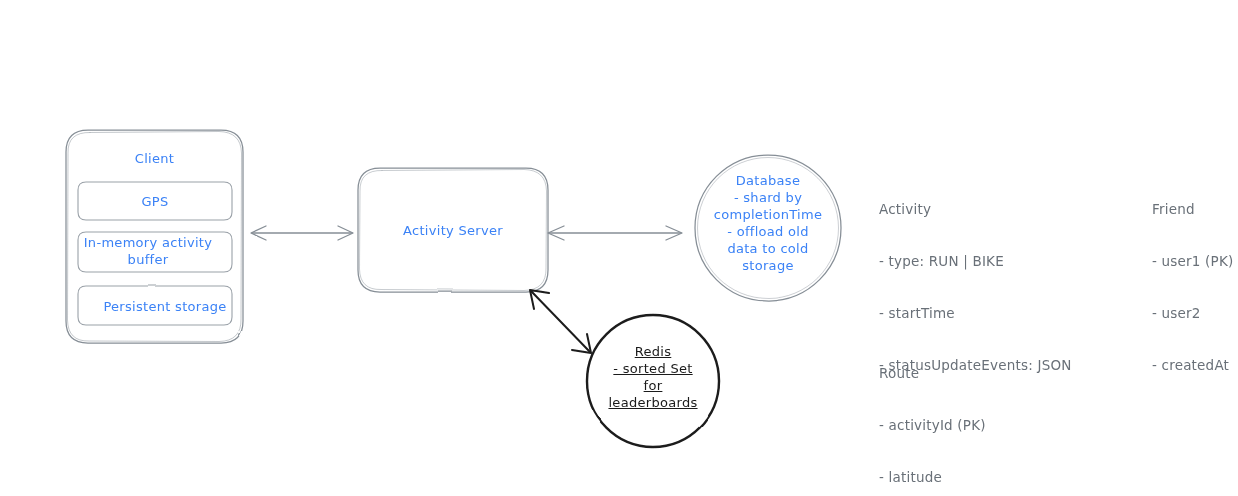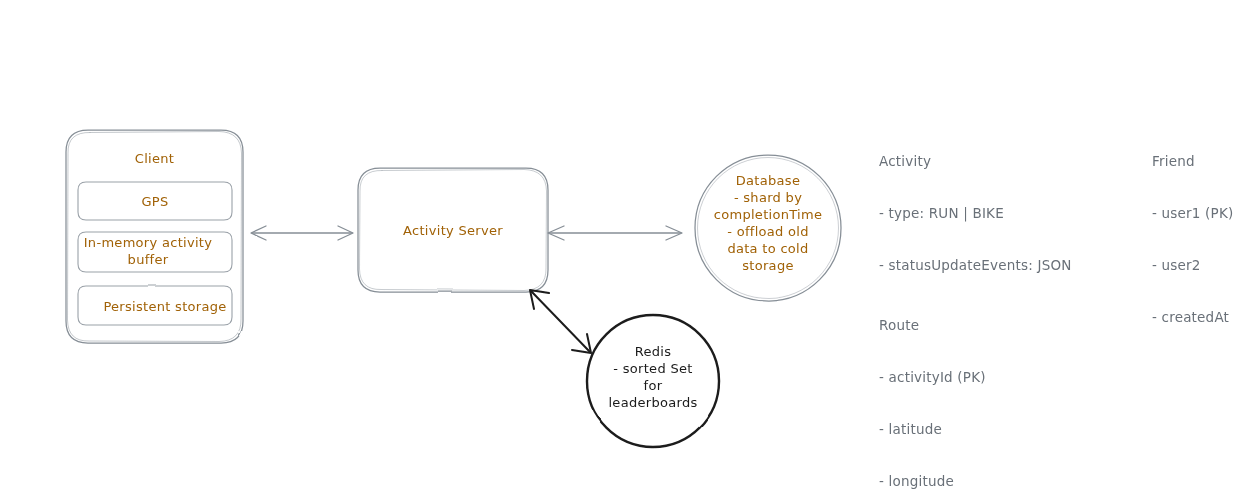--- a/index.html
+++ b/index.html
@@ -15,42 +15,43 @@
     font-family: "DejaVu Sans", sans-serif;
   }
   #canvas {
     position: absolute;
     left: 0; top: 0;
     width: 1238px;
     height: 496px;
   }
   .node-text {
     position: absolute;
-    color: #a16207;
+    color: #3b82f6;
     font-family: "DejaVu Sans", sans-serif;
     font-size: 13px;
     line-height: 17px;
     text-align: center;
     white-space: pre-line;
     letter-spacing: 0.3px;
     user-select: none;
   }
-  .node-text.dark { color: #1b1b1b; }
+  .node-text.dark { color: #1b1b1b; text-decoration: underline; }
   .schema-block {
     position: absolute;
     color: #697078;
     font-family: "DejaVu Sans", sans-serif;
     font-size: 13.5px;
     line-height: 17.4px;
     letter-spacing: 0.2px;
     white-space: pre;
     user-select: none;
   }
   .schema-title {
     display: block;
+    margin-top: 48px;
   }
   .schema-field {
     display: block;
   }
 </style>
 </head>
 <body>
 
 <svg id="canvas" viewBox="0 0 1238 496" xmlns="http://www.w3.org/2000/svg">
   <defs>
@@ -133,20 +134,21 @@
 storage</div>
 
 <div class="node-text dark" style="left:590px; top:343px; width:126px;">Redis
 - sorted Set
 for
 leaderboards</div>
 
 <div class="schema-block" style="left:879px; top:118px;">
   <span class="schema-title">Activity</span>
   <span class="schema-field">- type: RUN | BIKE</span>
+  <span class="schema-field">- startTime</span>
   <span class="schema-field">- statusUpdateEvents: JSON</span>
   
 </div>
 
 <div class="schema-block" style="left:879px; top:282px;">
   <span class="schema-title">Route</span>
   <span class="schema-field">- activityId (PK)</span>
   <span class="schema-field">- latitude</span>
   <span class="schema-field">- longitude</span>
   

